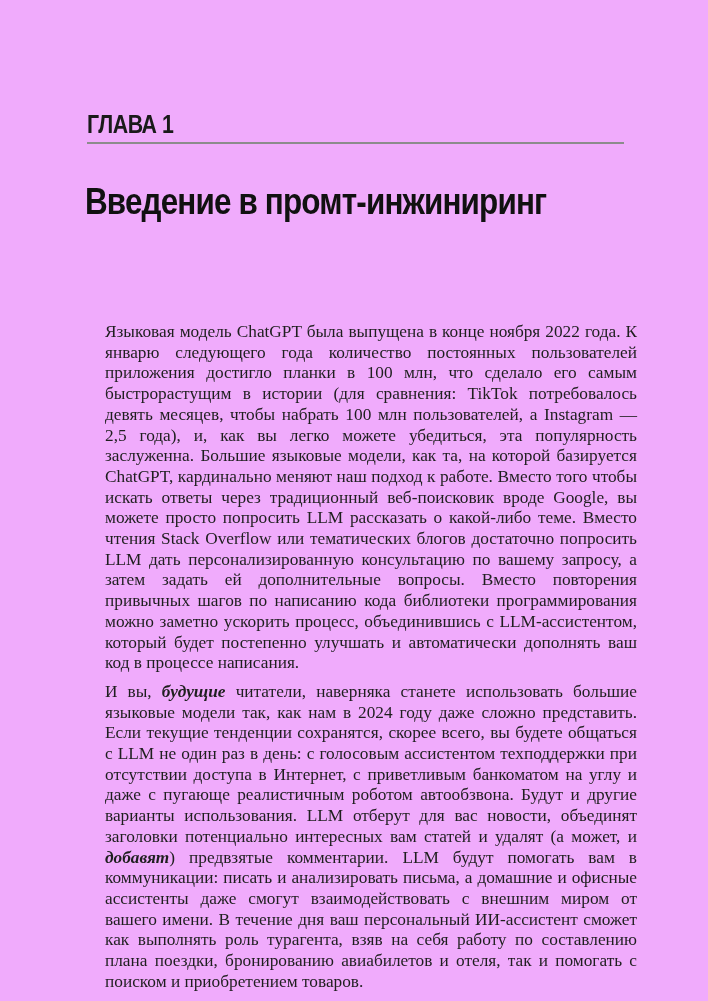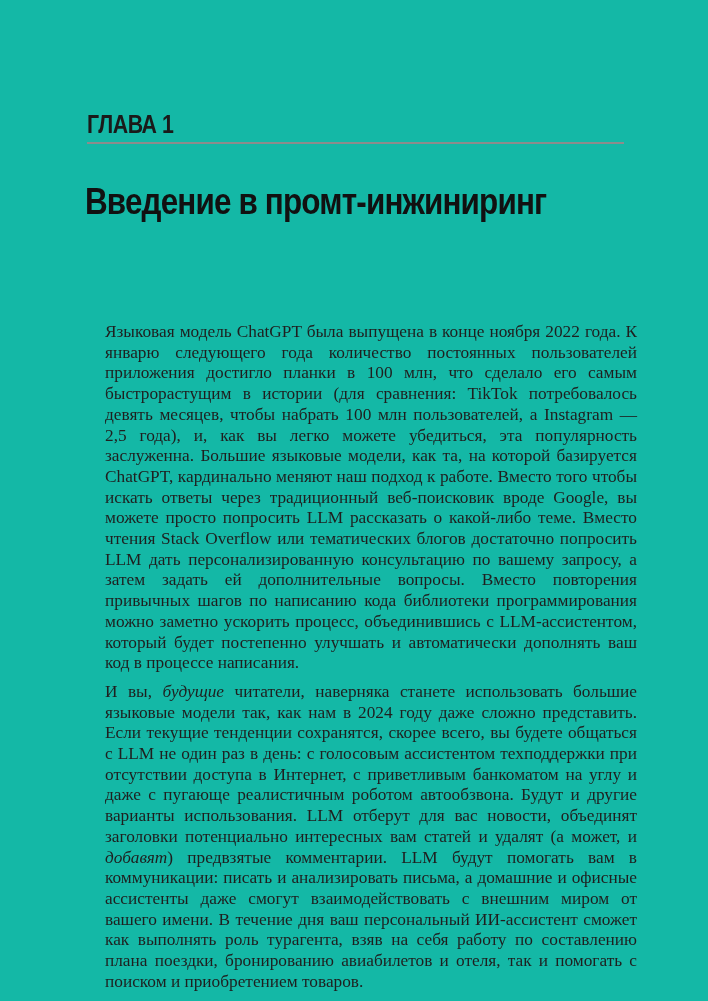--- a/index.html
+++ b/index.html
@@ -10,21 +10,21 @@
   body {
     width: 708px;
     height: 1001px;
     position: relative;
     overflow: hidden;
     font-family: "Liberation Serif", serif;
   }
   .page {
     position: absolute;
     inset: 0;
-    background: #14b8a6;
+    background: #f0abfc;
   }
   .chapter-label {
     position: absolute;
     left: 87px;
     top: 111px;
     font-family: "Liberation Sans", sans-serif;
     font-weight: 700;
     font-size: 26px;
     line-height: 1;
     letter-spacing: -0.5px;
@@ -69,20 +69,21 @@
   .para {
     margin: 0 0 8px 16px;
     -webkit-hyphens: auto;
     hyphens: auto;
   }
   .para:last-child {
     margin-bottom: 0;
   }
   .para em {
     font-style: italic;
+    font-weight: bold;
   }
 </style>
 </head>
 <body>
 
 <div class="page">
   <div class="chapter-label">ГЛАВА 1</div>
 
   <div class="chapter-divider"></div>
 

